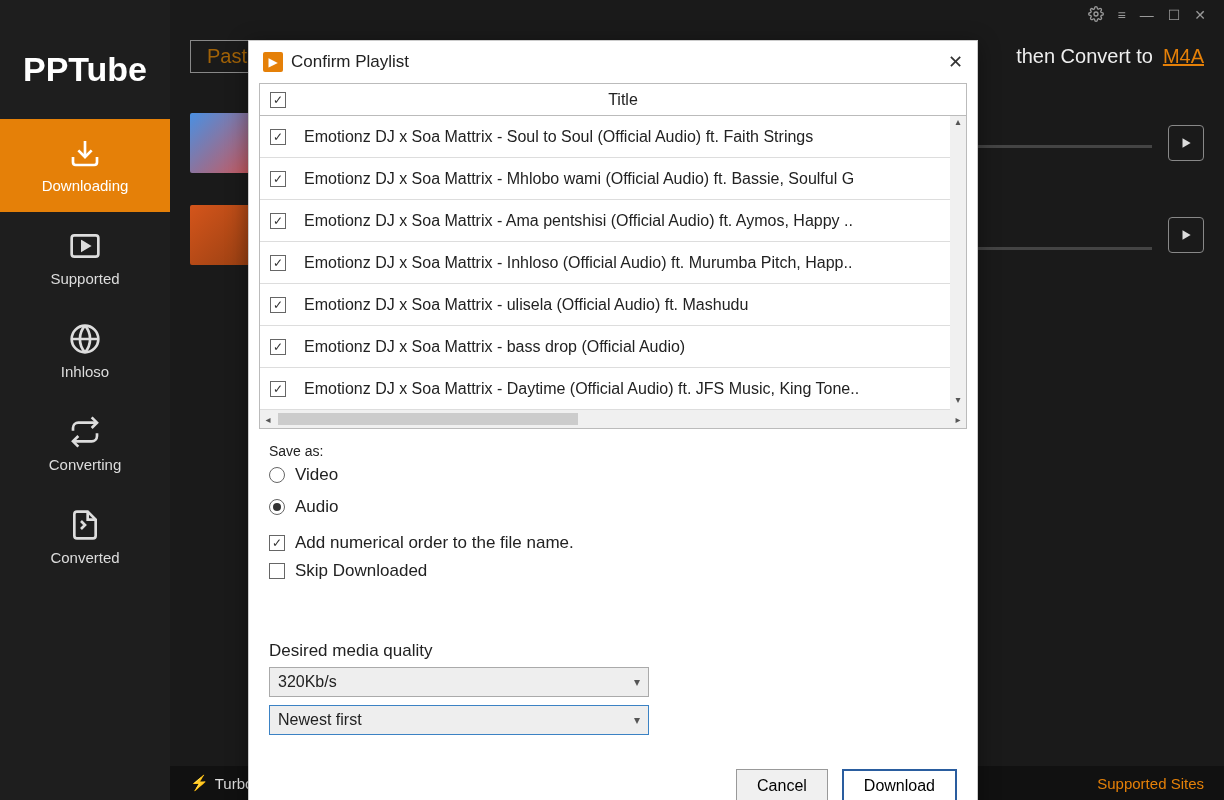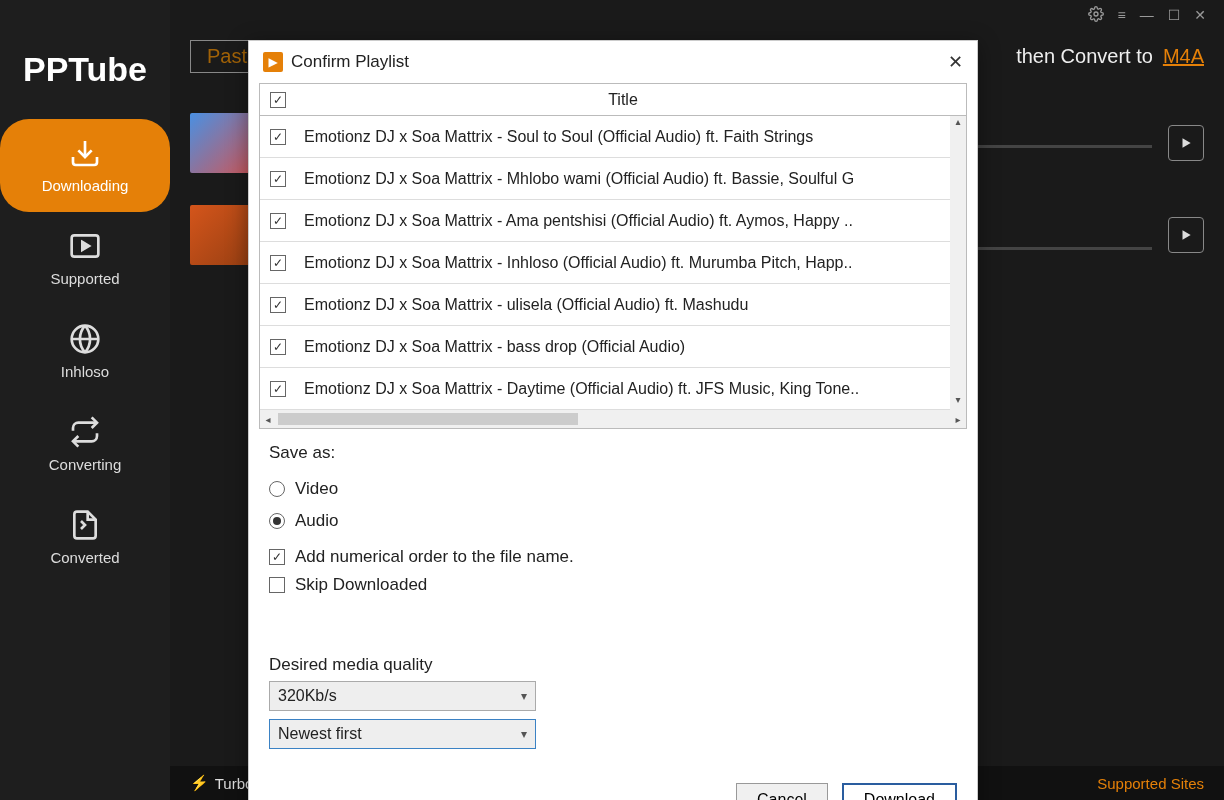--- a/index.html
+++ b/index.html
@@ -48,21 +48,20 @@
   flex-direction: column;
   align-items: center;
   gap: 8px;
   padding: 18px 0;
   color: #ddd;
   cursor: pointer;
 }
 .nav-item.active {
   background: #e58008;
   color: #fff;
-  border-radius: 29px;
 }
 .nav-item svg { width: 32px; height: 32px; }
 .nav-label { font-size: 15px; }
 .content {
   flex: 1;
   position: relative;
   padding: 40px 20px;
 }
 .topbar {
   display: flex;
@@ -215,37 +214,37 @@
   height: 18px;
   background: #f0f0f0;
   display: flex;
   align-items: center;
 }
 .hscroll .arrow { width: 16px; text-align: center; font-size: 10px; color: #555; cursor: pointer; }
 .hscroll .thumb-h { height: 12px; width: 300px; background: #ccc; margin-left: 2px; }
 .dlg-body {
   padding: 14px 20px;
 }
-.save-as { font-size: 17px; margin-bottom: 10px; }
+.save-as { font-size: 14px; margin-bottom: 0; }
 .options-row { display: flex; gap: 60px; flex-direction: column; }
 .radio-group { display: flex; flex-direction: column; gap: 12px; margin-top: 6px; }
 .radio-item, .check-item { display: flex; align-items: center; gap: 10px; font-size: 17px; cursor: pointer; }
 .radio {
   width: 16px; height: 16px;
   border: 1px solid #666;
   border-radius: 50%;
   display: inline-flex;
   align-items: center;
   justify-content: center;
 }
 .radio .dot { width: 8px; height: 8px; background: #333; border-radius: 50%; }
 .quality-col { flex: 1; }
 .quality-label { font-size: 17px; margin-bottom: 6px; }
 .select {
-  width: 267px;
+  width: 380px;
   height: 30px;
   border: 1px solid #aaa;
   background: #eee;
   display: flex;
   align-items: center;
   justify-content: space-between;
   padding: 0 8px;
   font-size: 16px;
   cursor: pointer;
   margin-bottom: 8px;

